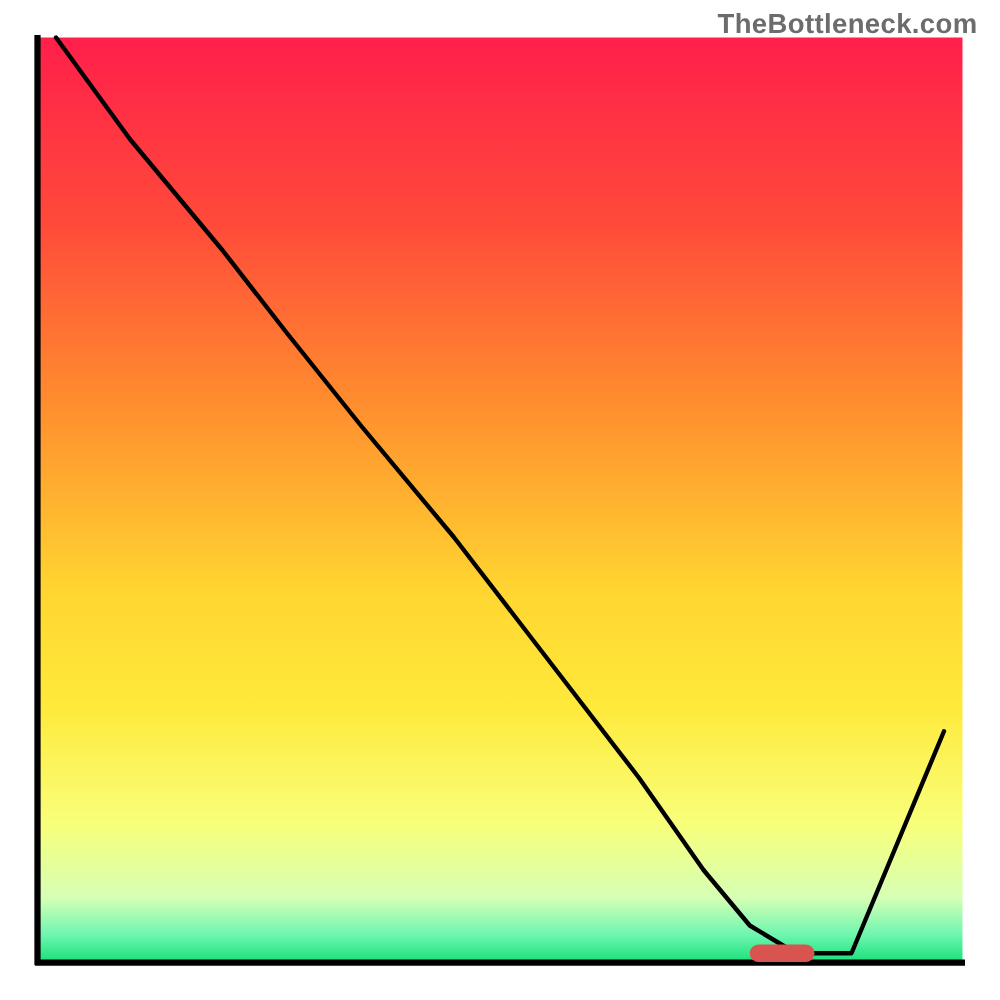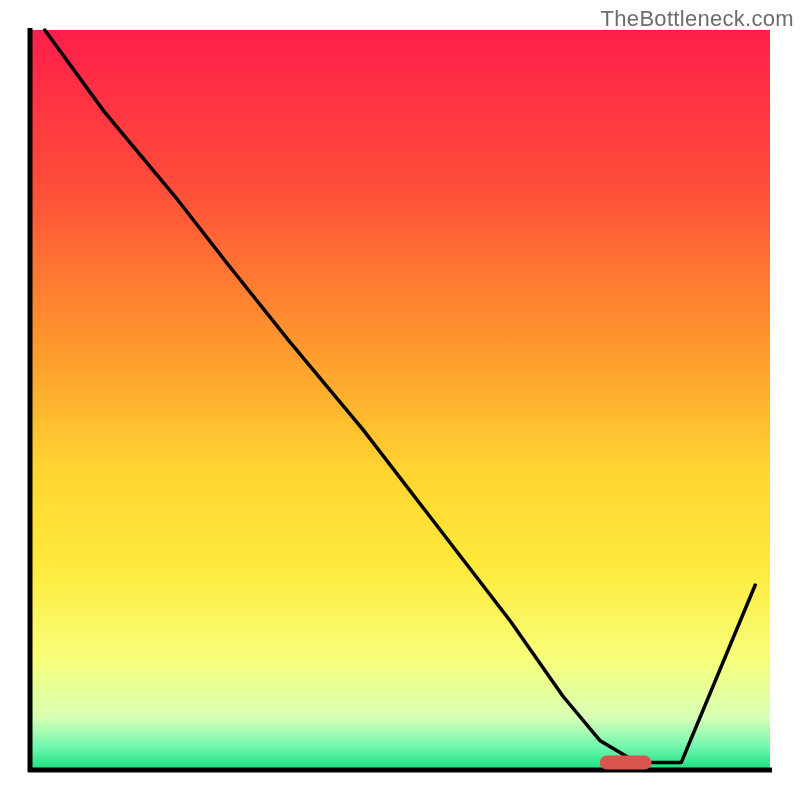--- a/index.html
+++ b/index.html
@@ -12,24 +12,24 @@
     font-family: Arial, Helvetica, sans-serif;
   }
   .chart-wrap {
     position: relative;
     width: 800px;
     height: 800px;
   }
   .watermark {
     position: absolute;
     top: 6px;
-    right: 6px;
+    right: 18px;
     color: #6c6c6c;
     font-size: 22px;
-    font-weight: 400;
+    font-weight: 700;
     letter-spacing: 0.3px;
     z-index: 30;
     margin-left: 28px;
   }
   svg {
     display: block;
   }
 </style>
 </head>
 <body>

